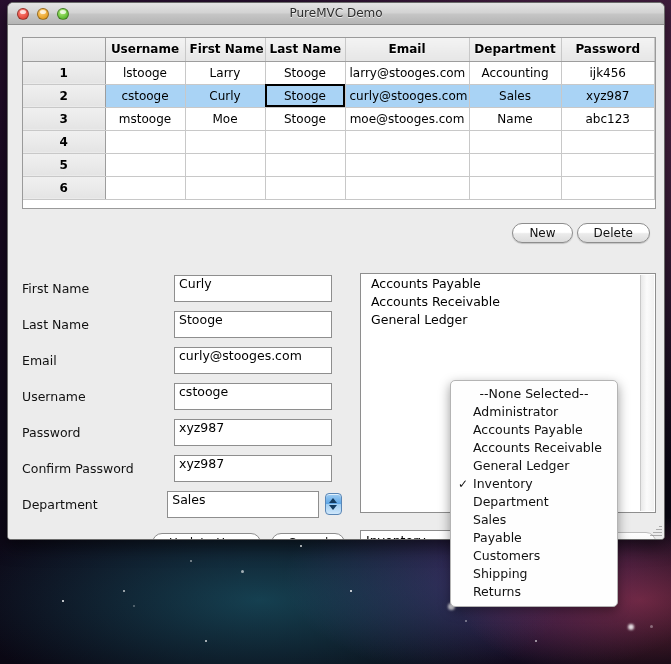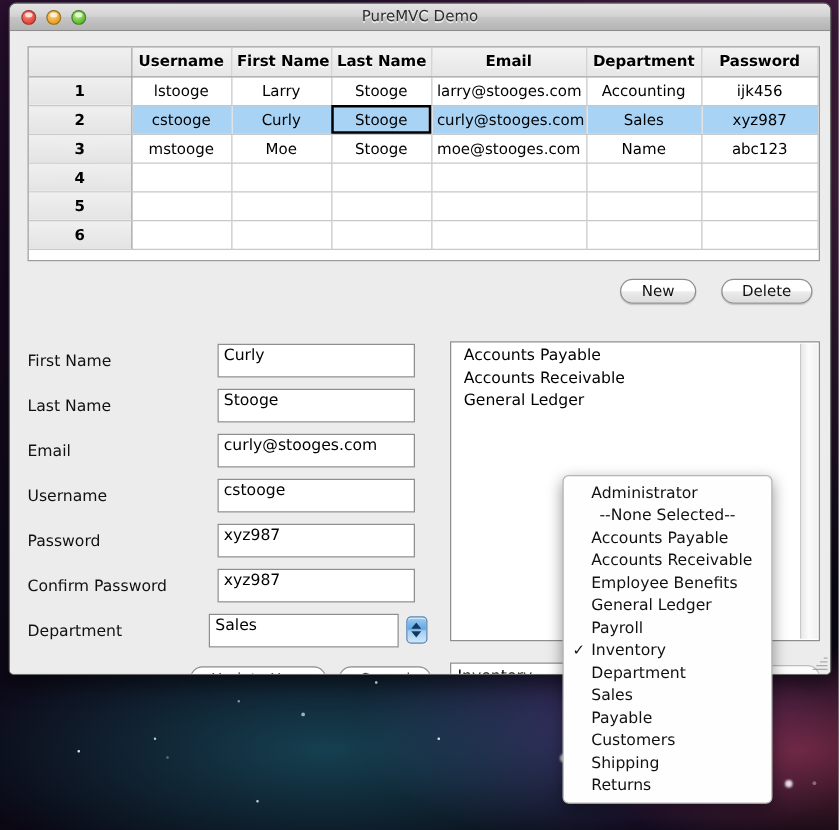--- a/index.html
+++ b/index.html
@@ -128,21 +128,21 @@
     border-radius: 10px;
     background: linear-gradient(to bottom, #ffffff 0%, #ffffff 46%, #ebebeb 54%, #dcdcdc 100%);
     box-shadow: 0 1px 1px rgba(0,0,0,.18), inset 0 1px 0 #fff;
     cursor: default;
     user-select: none;
   }
 
   #grid-buttons {
     position: absolute;
     right: 14px; top: 198px;
-    display: flex; gap: 20px;
+    display: flex; gap: 4px;
   }
 
   
   #form { position: absolute; left: 14px; top: 245px; width: 320px; }
   .frow { display: flex; align-items: center; height: 36px; }
   .flabel { width: 152px; font-size: 12.5px; color: #111; }
   .finput {
     width: 158px; height: 27px;
     border: 1px solid #8e8e8e;
     background: #fff;
@@ -417,27 +417,25 @@
         <i style="bottom:5px; width:9px"></i>
         <i style="bottom:8px; width:6px"></i>
         <i style="bottom:11px; width:3px"></i>
       </div>
 
     </div>
   </div>
 
   <div id="popup">
     <div id="popup-items">
+        <div class="mi center"><span>--None Selected--</span></div>
         <div class="mi"><span>Administrator</span></div>
-        <div class="mi center"><span>--None Selected--</span></div>
         <div class="mi"><span>Accounts Payable</span></div>
         <div class="mi"><span>Accounts Receivable</span></div>
-        <div class="mi"><span>Employee Benefits</span></div>
         <div class="mi"><span>General Ledger</span></div>
-        <div class="mi"><span>Payroll</span></div>
         <div class="mi"><span class="chk">✓</span><span>Inventory</span></div>
         <div class="mi"><span>Department</span></div>
         <div class="mi"><span>Sales</span></div>
         <div class="mi"><span>Payable</span></div>
         <div class="mi"><span>Customers</span></div>
         <div class="mi"><span>Shipping</span></div>
         <div class="mi"><span>Returns</span></div>
       </div>
   </div>
 

